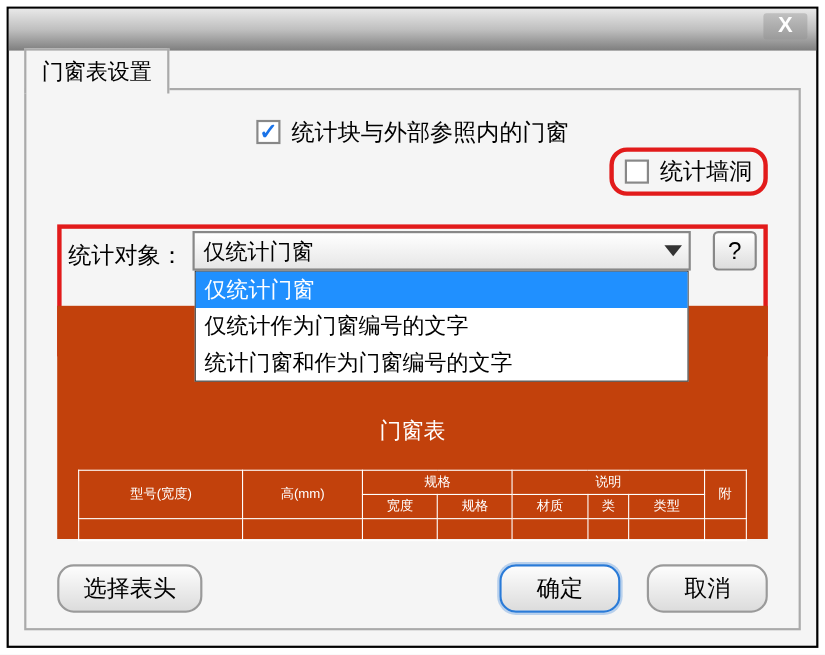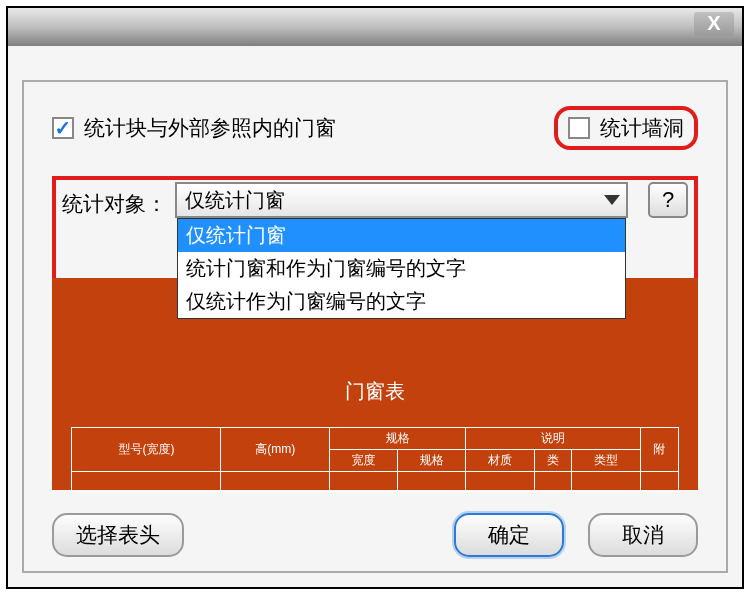--- a/index.html
+++ b/index.html
@@ -49,20 +49,21 @@
       position: absolute;
       top: 72px; left: 14px; right: 14px; bottom: 14px;
       border: 2px solid #aaa;
       background: #f5f5f5;
       padding: 24px 28px 16px 28px;
     }
     .row1 {
       display: flex;
       align-items: center;
       margin-bottom: 26px;
+      flex-direction: column;
     }
     .checkbox-wrap {
       display: flex;
       align-items: center;
       font-size: 21px;
     }
     .chk {
       width: 22px; height: 22px;
       border: 2px solid #888;
       background: #fff;
@@ -208,20 +209,21 @@
   </style>
 </head>
 <body>
 
 <div class="window">
 
   <div class="titlebar">
     <div class="close-btn">X</div>
   </div>
 
+  <div class="tab-label">门窗表设置</div>
 
   <div class="panel">
 
     <div class="row1">
       <label class="checkbox-wrap">
         <span class="chk checked"></span>
         <span>统计块与外部参照内的门窗</span>
       </label>
       <div class="wall-stat-box highlight-red">
         <label class="checkbox-wrap">
@@ -232,22 +234,22 @@
     </div>
 
     <div class="row2-wrapper">
       <div class="row2-top">
         <span class="label-stat">统计对象：</span>
         <div class="combo" style="position:relative;">
           <span>仅统计门窗</span>
           <span class="arrow"></span>
           <div class="dropdown">
             <div class="opt selected">仅统计门窗</div>
+            <div class="opt">仅统计作为门窗编号的文字</div>
             <div class="opt">统计门窗和作为门窗编号的文字</div>
-            <div class="opt">仅统计作为门窗编号的文字</div>
           </div>
         </div>
         <div class="help-btn">?</div>
       </div>
     </div>
 
     <div class="preview">
       <div class="pv-title">门窗表</div>
       <table class="pv-table">
         <tbody>

